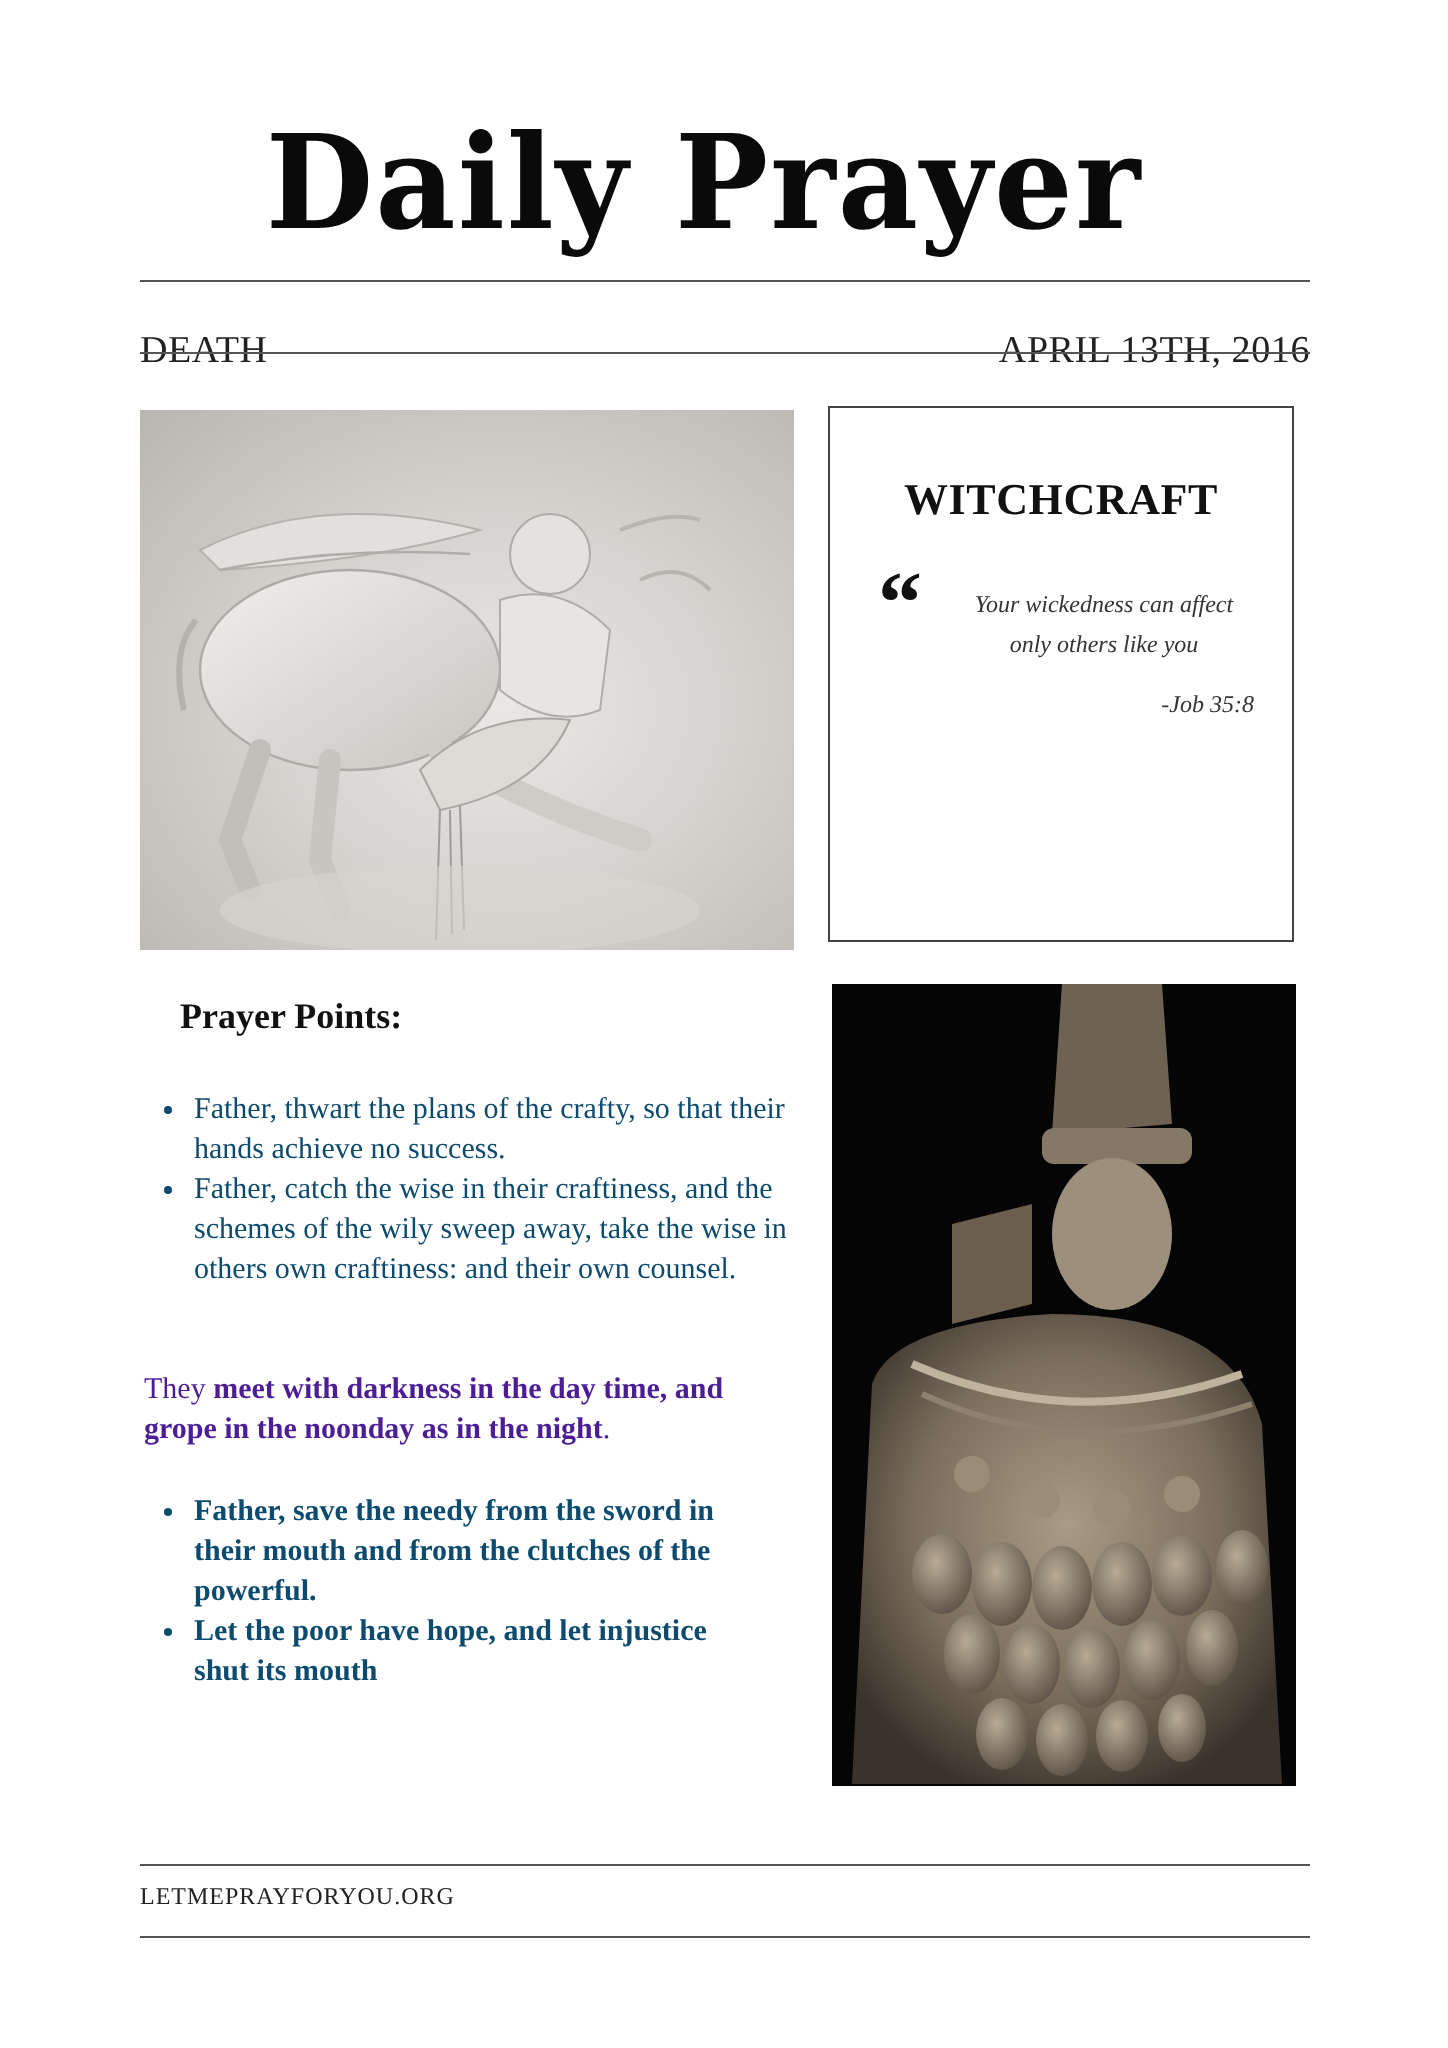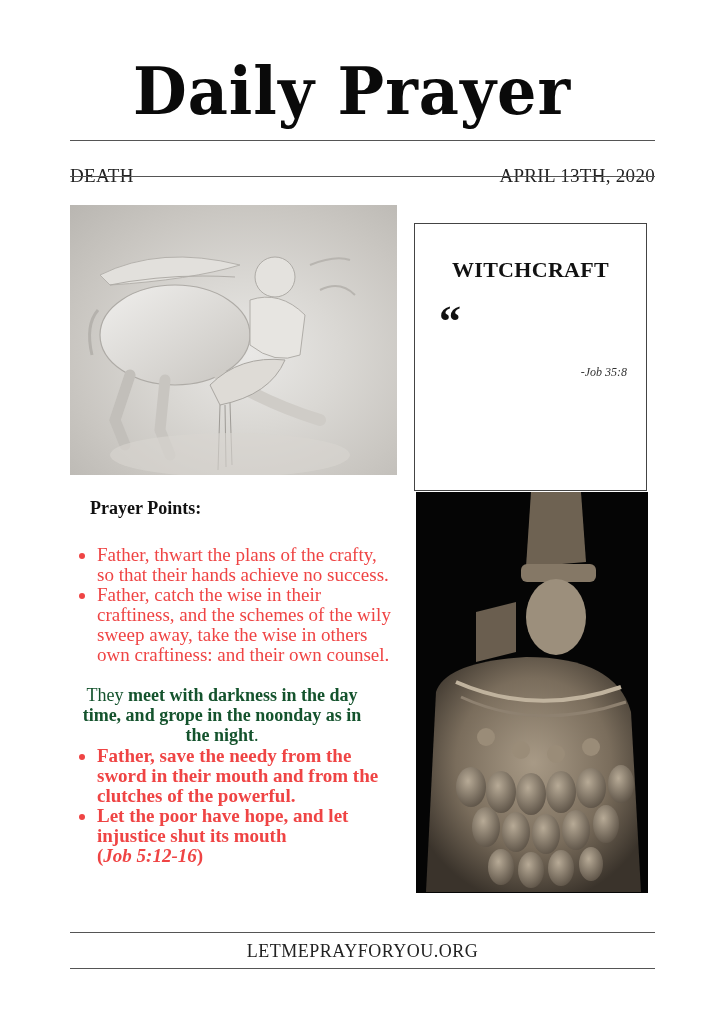--- a/index.html
+++ b/index.html
@@ -4,48 +4,48 @@
 <style>
   html, body { margin:0; padding:0; background:#ffffff; }
   body { width:724px; height:1024px; position:relative; overflow:hidden; font-family:"Liberation Serif", serif; color:#1a1a1a; }
   .masthead { position:absolute; left:0; top:52px; width:704px; text-align:center; }
   .masthead h1 { margin:0; font-family:"DejaVu Serif", serif; font-weight:bold; font-size:62px; letter-spacing:1px; line-height:80px; color:#0a0a0a; font-style:normal; transform:scaleY(1.05); }
   .rule { position:absolute; left:70px; width:585px; height:0; border-top:1.5px solid #555; }
   .meta { position:absolute; top:149px; left:70px; width:585px; display:flex; justify-content:space-between; font-size:19px; letter-spacing:0.3px; color:#222;margin-top:16px; }
   .img1 { position:absolute; left:70px; top:205px; width:327px; height:270px; overflow:hidden;
           background: radial-gradient(ellipse at 55% 55%, #e9e8e6 0%, #dad8d4 35%, #c9c6c1 70%, #b9b6b1 100%); }
   .img1 svg { width:100%; height:100%; display:block; }
-  .quote-box { position:absolute; left:414px; top:223px; width:233px; height:268px; border:1.5px solid #444; box-sizing:border-box; text-align:center; }
+  .quote-box { position:absolute; left:414px; top:203px; width:233px; height:268px; border:1.5px solid #444; box-sizing:border-box; text-align:center; }
   .quote-box h2 { margin:33px 0 0 0; font-size:22px; font-weight:bold; letter-spacing:0.3px; color:#111; }
   .quote-mark { position:absolute; left:24px; top:78px; font-size:44px; font-weight:bold; line-height:40px; color:#111; }
   .quote-text { position:absolute; left:62px; top:88px; width:150px; font-style:italic; font-size:12px; line-height:20px; color:#333; text-align:center; }
   .quote-cite { position:absolute; left:62px; top:141px; width:150px; font-style:italic; font-size:12px; color:#333; text-align:right; }
   .pp-title { position:absolute; left:90px; top:498px; font-size:18px; font-weight:bold; color:#111; }
-  ul.points { position:absolute; left:80px; margin:0; padding:0 0 0 17px; font-size:19px; line-height:20px; color:#ef4444; }
+  ul.points { position:absolute; left:80px; margin:0; padding:0 0 0 17px; font-size:15px; line-height:20px; color:#0c4a6e; }
   ul.points li { margin:0; }
   ul.points1 { top:545px; width:300px; }
   ul.points2 { top:746px; width:285px;font-weight:bold; }
-  .middle-line { position:absolute; left:72px; top:685px; width:300px; font-size:18px; line-height:20px; color:#14532d;text-align:center; }
+  .middle-line { position:absolute; left:72px; top:685px; width:300px; font-size:15px; line-height:20px; color:#4c1d95; }
   .middle-line b { font-weight:bold; }
   .cite2 { display:block; }
   .img2 { position:absolute; left:416px; top:492px; width:232px; height:401px; overflow:hidden; background:#050505; }
   .img2 svg { width:100%; height:100%; display:block; }
-  .footer { position:absolute; top:941px; left:70px; width:585px; text-align:center; font-size:18px; letter-spacing:0.5px; color:#222; }
+  .footer { position:absolute; top:941px; left:70px; width:585px; font-size:12px; letter-spacing:0.5px; color:#222; }
 </style>
 </head>
 <body>
 
 <div class="masthead">
   <h1>Daily Prayer</h1>
 </div>
 
 <div class="rule" style="top:140px;"></div>
 <div class="meta">
   <span>DEATH</span>
-  <span>APRIL 13TH, 2020</span>
+  <span>APRIL 13TH, 2016</span>
 </div>
 <div class="rule" style="top:176px;"></div>
 
 <div class="img1" title="Marble relief of a man wrestling a centaur">
   <svg viewBox="0 0 327 270" preserveAspectRatio="none">
     <defs>
       <linearGradient id="stone" x1="0" y1="0" x2="1" y2="1">
         <stop offset="0" stop-color="#f0efed"></stop>
         <stop offset="1" stop-color="#c8c5c0"></stop>
       </linearGradient>
@@ -62,39 +62,39 @@
     <path d="M140 180 Q170 150 215 155 Q200 190 150 200 Z" fill="#dedbd6" stroke="#a9a6a1" stroke-width="1"></path>
     <path d="M150 200 L148 265 M155 200 L156 262 M160 198 L162 260" stroke="#9e9b96" stroke-width="1"></path>
     <path d="M240 60 Q265 50 280 55 M250 85 Q270 75 285 90" fill="none" stroke="#b8b5b0" stroke-width="2"></path>
     <ellipse cx="160" cy="250" rx="120" ry="22" fill="#d9d6d1" opacity="0.6"></ellipse>
   </svg>
 </div>
 
 <div class="quote-box">
   <h2>WITCHCRAFT</h2>
   <div class="quote-mark">“</div>
+  <div class="quote-text">Your wickedness can affect only others like you</div>
   <div class="quote-cite">-Job 35:8</div>
 </div>
 
 <div class="pp-title">Prayer Points:</div>
 
 <ul class="points points1">
   <li>Father, thwart the plans of the crafty, so that their hands achieve no success.</li>
   <li>Father, catch the wise in their craftiness, and the schemes of the wily sweep away, take the wise in others own craftiness: and their own counsel.</li>
 </ul>
 
 <div class="middle-line">
   <span>They </span><b>meet with darkness in the day time, and grope in the noonday as in the night</b><span>.</span>
 </div>
 
 <ul class="points points2">
   <li>Father, save the needy from the sword in their mouth and from the clutches of the powerful.</li>
   <li>
     <span>Let the poor have hope, and let injustice shut its mouth</span>
-    <span class="cite2"><span>(</span><i>Job 5:12-16</i><span>)</span></span>
   </li>
 </ul>
 
 <div class="img2" title="Ancient statue of Artemis of Ephesus on a dark background">
   <svg viewBox="0 0 232 401" preserveAspectRatio="none">
     <defs>
       <radialGradient id="bust" cx="0.5" cy="0.45" r="0.6">
         <stop offset="0" stop-color="#a89a86"></stop>
         <stop offset="0.6" stop-color="#7a6d5c"></stop>
         <stop offset="1" stop-color="#3a332b"></stop>

